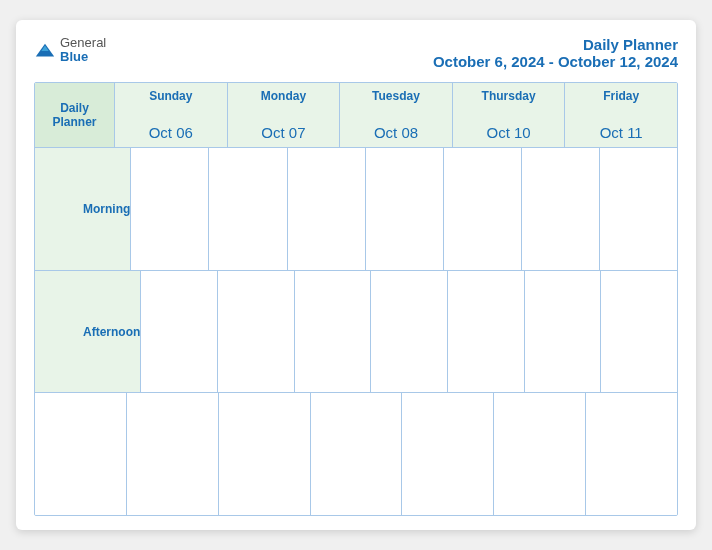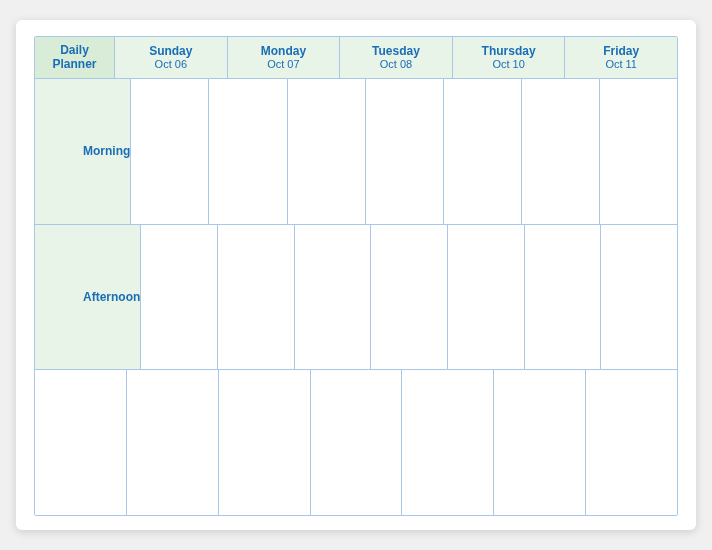--- a/index.html
+++ b/index.html
@@ -108,22 +108,23 @@
     .header-cell.first-col {
       background: #d8ecd8;
       flex: 0 0 80px;
     }
     .header-day {
       font-size: 12px;
       font-weight: bold;
       color: #1a6eb5;
     }
     .header-date {
-      font-size: 11px;
-      color: #1a6eb5;
+      font-size: 15px;
+      color: #1a6eb5;
+      margin-top: 21px;
     }
     .header-label-top {
       font-size: 12px;
       font-weight: bold;
       color: #1a6eb5;
       line-height: 1.2;
     }
     .body-cell {
       flex: 1;
       border-right: 1.5px solid #a8c8e8;
@@ -144,20 +145,36 @@
       font-size: 12px;
       font-weight: bold;
       color: #1a6eb5;
       text-align: center;
     }
   </style>
 </head>
 <body>
 
 <div class="planner-container">
+  <div class="header">
+    <div class="logo-area">
+      <svg class="logo-icon" viewBox="0 0 24 24">
+        <polygon points="12,4 22,18 2,18" fill="#1a6eb5"></polygon>
+        <polygon points="8,12 16,12 12,6" fill="#4db8e8" opacity="0.7"></polygon>
+      </svg>
+      <div class="logo-text">
+        <span class="logo-general">General</span>
+        <span class="logo-blue">Blue</span>
+      </div>
+    </div>
+    <div class="title-area">
+      <div class="title-main">Daily Planner</div>
+      <div class="title-date">October 6, 2024 - October 12, 2024</div>
+    </div>
+  </div>
 
   <div class="grid">
     <div class="grid-header-row">
       <div class="header-cell first-col">
         <span class="header-label-top">Daily</span>
         <span class="header-label-top">Planner</span>
       </div>
       <div class="header-cell">
         <span class="header-day">Sunday</span>
         <span class="header-date">Oct 06</span>

